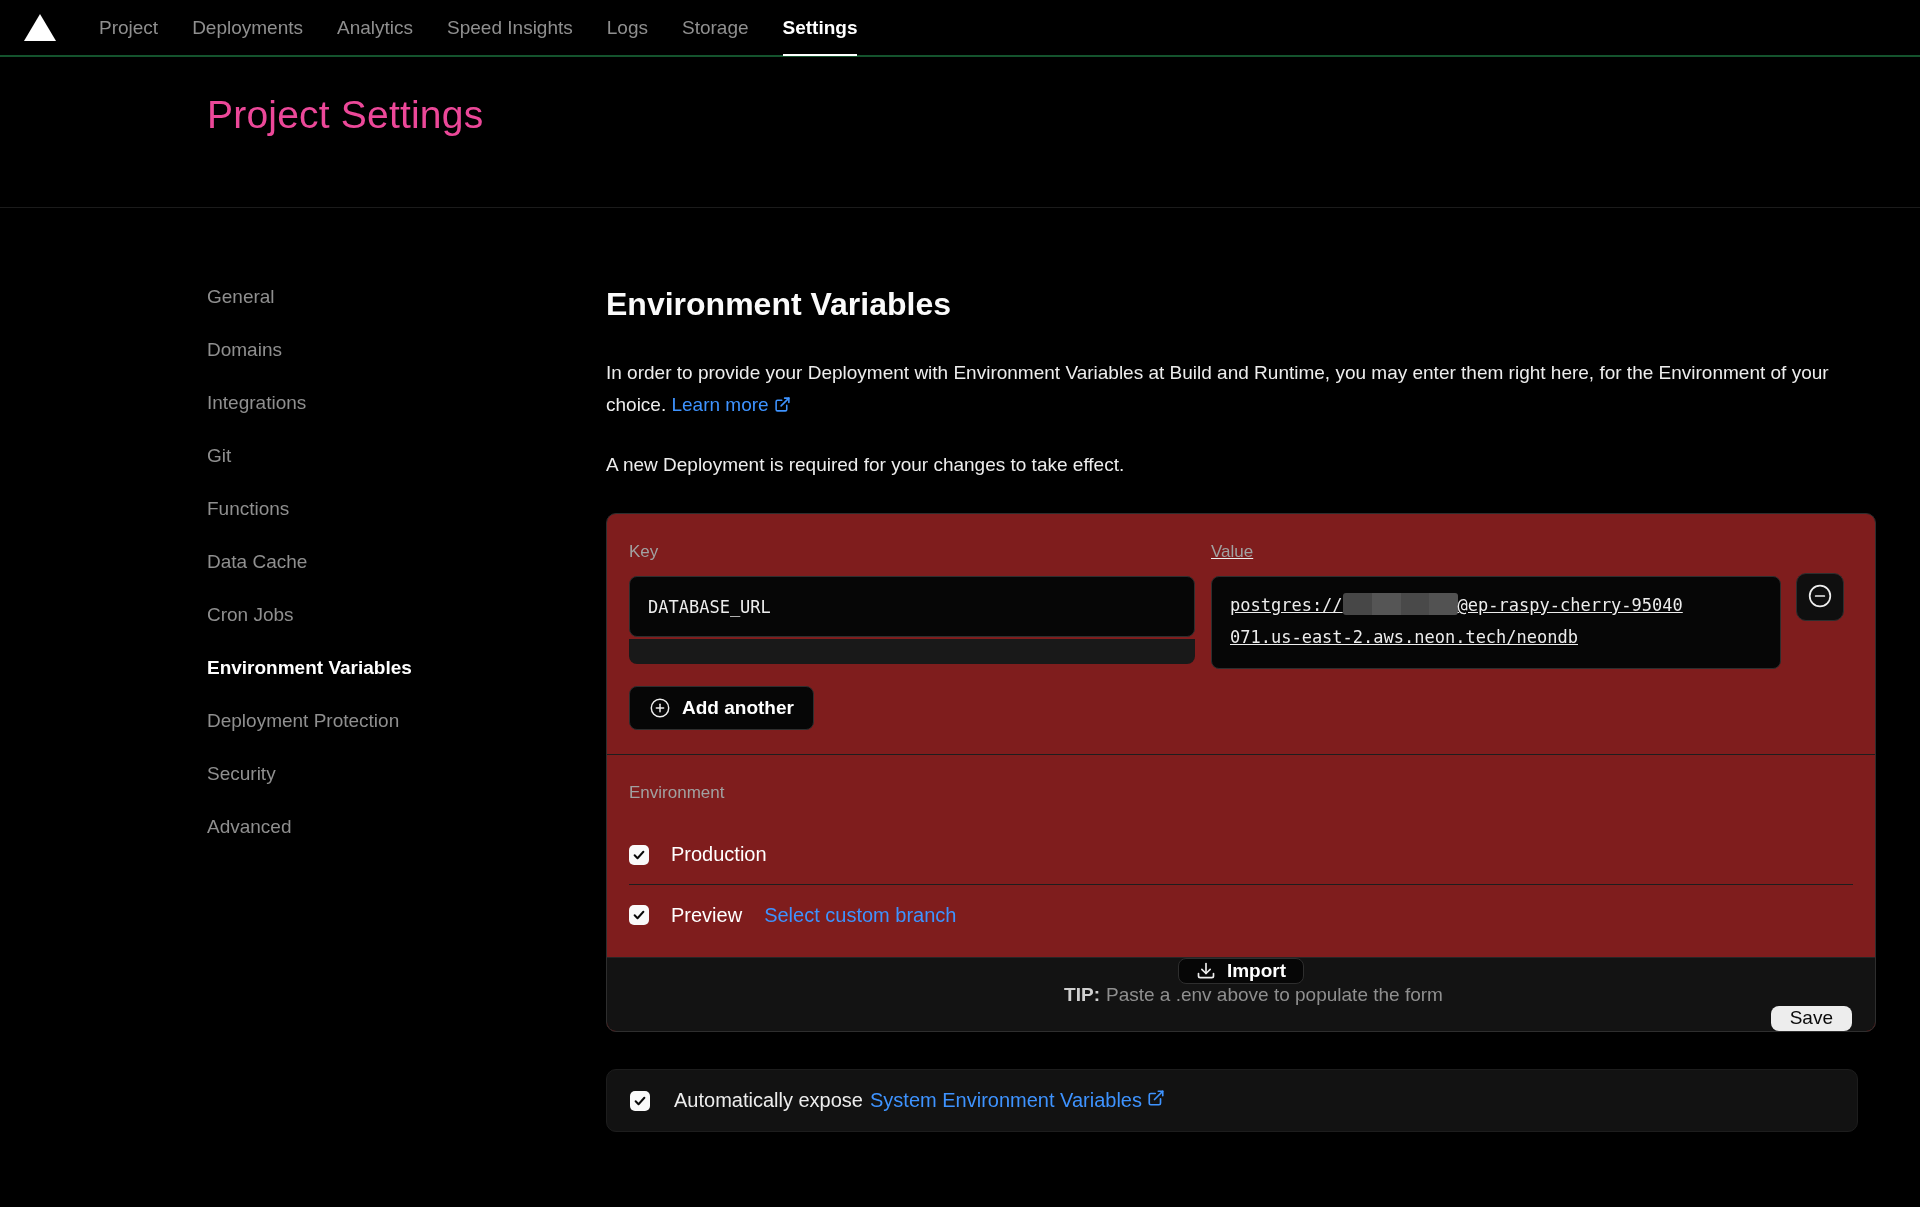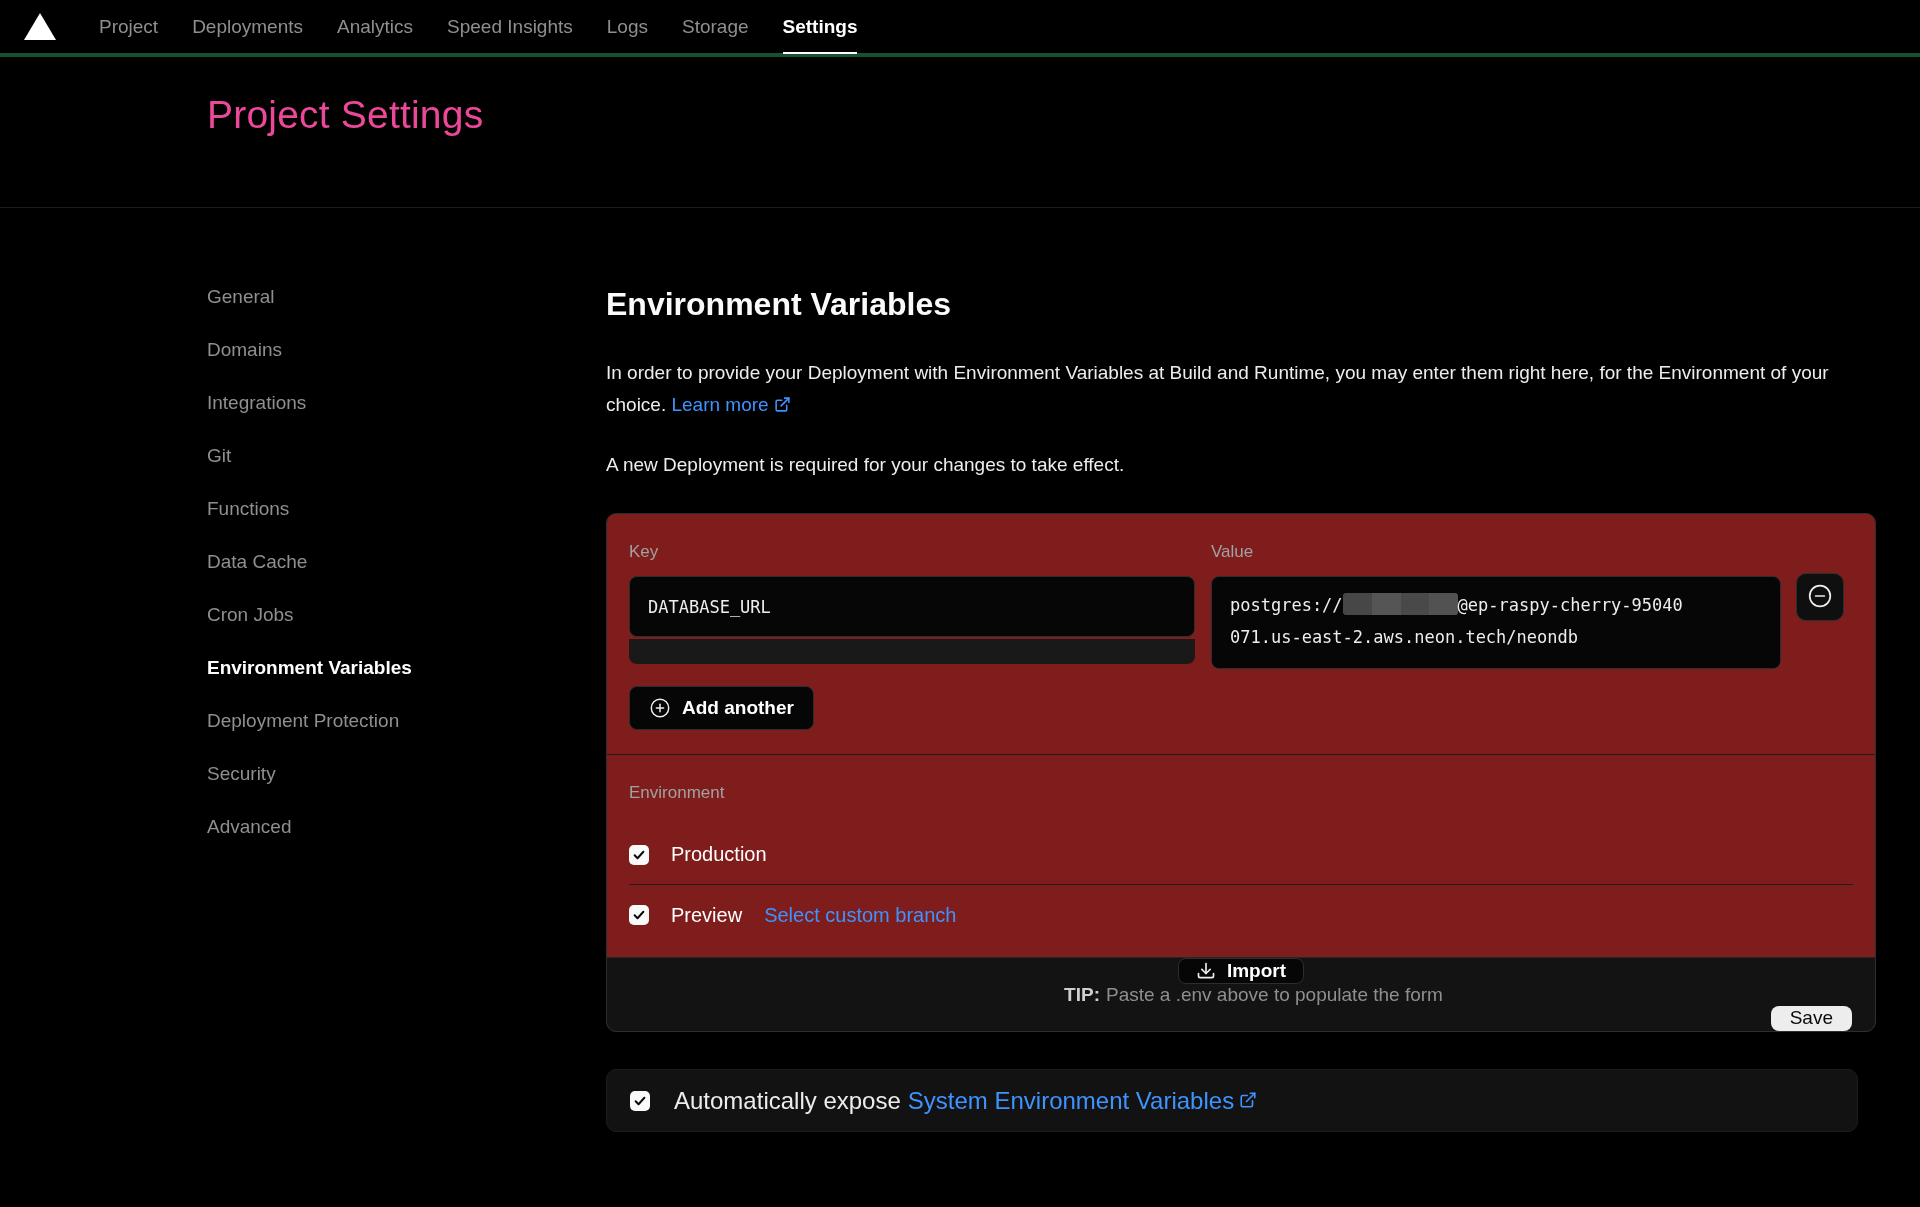--- a/index.html
+++ b/index.html
@@ -1,21 +1,21 @@
 <!DOCTYPE html>
 <html><head>
 <meta charset="utf-8">
 <style>
   * { margin:0; padding:0; box-sizing:border-box; }
   html,body { width:1920px; height:1207px; background:#000; color:#ededed;
               font-family:"Liberation Sans", sans-serif; overflow:hidden; }
 
   
   .topnav { position:relative; height:57px; display:flex; align-items:stretch;
-            border-bottom:4px solid #14532d; padding-left:24px; }
+            border-bottom:2px solid #14532d; padding-left:24px; }
   .logo-wrap { display:flex; align-items:center; margin-right:26px; }
   .logo-triangle { width:0; height:0; border-left:16px solid transparent;
             border-right:16px solid transparent; border-bottom:27px solid #fff; }
   .topnav .nav-item { position:relative; display:flex; align-items:center;
             padding:0 17px; font-size:19px; color:#8f8f8f; cursor:pointer; }
   .topnav .nav-item.active { color:#fff; font-weight:600; }
   .topnav .nav-item.active::after { content:""; position:absolute; left:17px; right:17px;
             bottom:-1px; height:2px; background:#fff; }
 
   
@@ -34,21 +34,21 @@
   .link { color:#3e93ff; text-decoration:none; cursor:pointer; }
   .ext-icon { display:inline-block; vertical-align:-2px; margin-left:5px; }
   .note { font-size:19px; color:#ededed; margin-top:31px; }
 
   
   .card { margin-top:37px; width:1270px; background:#7f1d1d; border:1px solid #2e2e2e;
           border-radius:10px; overflow:hidden; }
   .card-form { padding:28px 22px 0 22px; }
   .form-row { display:flex; }
   .col-key { width:566px; margin-right:16px; }
-  .col-value { width:570px; margin-right:15px; }
+  .col-value { width:570px; margin-right:15px;text-decoration:underline; }
   .field-label { font-size:17px; color:#a1a1a1; margin-bottom:14px; }
   .key-input { width:100%; height:61px; background:#060606; border:1px solid #2e2e2e;
           border-radius:8px; color:#ededed; font-family:"DejaVu Sans Mono", monospace;
           font-size:17px; padding:0 18px; outline:none; }
   .key-shadow { width:100%; height:25px; margin-top:2px; background:#191919;
           border-radius:0 0 8px 8px; }
   .value-box { width:100%; height:93px; background:#060606; border:1px solid #2e2e2e;
           border-radius:8px; padding:12px 18px; font-family:"DejaVu Sans Mono", monospace;
           font-size:17px; line-height:32px; color:#ededed; cursor:text; }
   .redacted { display:inline-block; width:115px; height:22px; vertical-align:-4px;
@@ -79,21 +79,21 @@
           color:#fff; font-size:19px; font-weight:600; cursor:pointer; }
   .tip { margin-left:25px; font-size:19px; color:#8f8f8f; }
   .tip b { color:#cfcfcf; font-weight:700; margin-right:6px; }
   .save-btn { margin-left:auto; height:42px; min-width:78px; background:#ededed; color:#0a0a0a;
           border:none; border-radius:8px; font-size:19px; font-weight:500; padding:0 19px;
           cursor:pointer; font-family:"Liberation Sans", sans-serif; }
 
   
   .expose-card { margin-top:37px; width:1252px; height:63px; background:#121212;
           border:1px solid #1d1d1d; border-radius:10px; display:flex; align-items:center;
-          padding:0 23px; font-size:24px; }
+          padding:0 23px; font-size:20px; }
   .expose-card .expose-text { color:#ededed; margin-left:24px; }
   .expose-card .link { margin-left:7px; }
 </style>
 </head>
 <body>
 
 <nav class="topnav">
   <div class="logo-wrap">
     <div class="logo-triangle"></div>
   </div>

